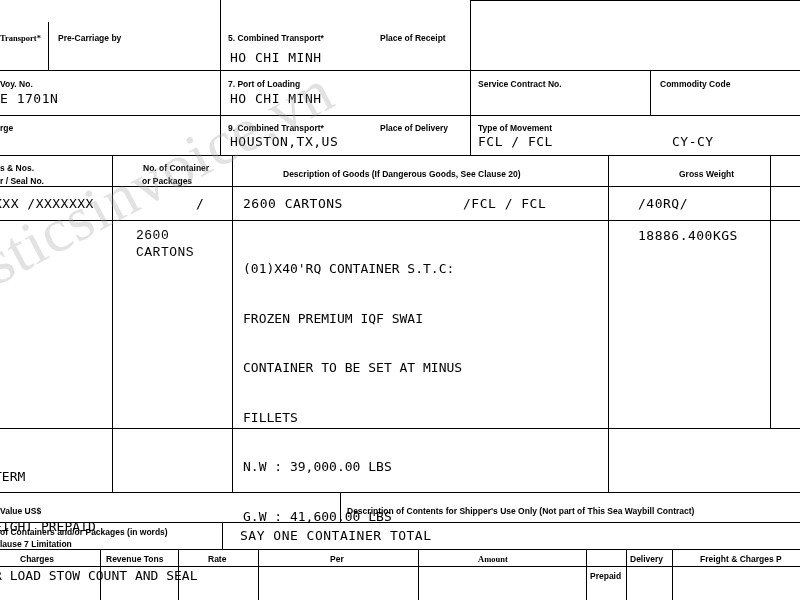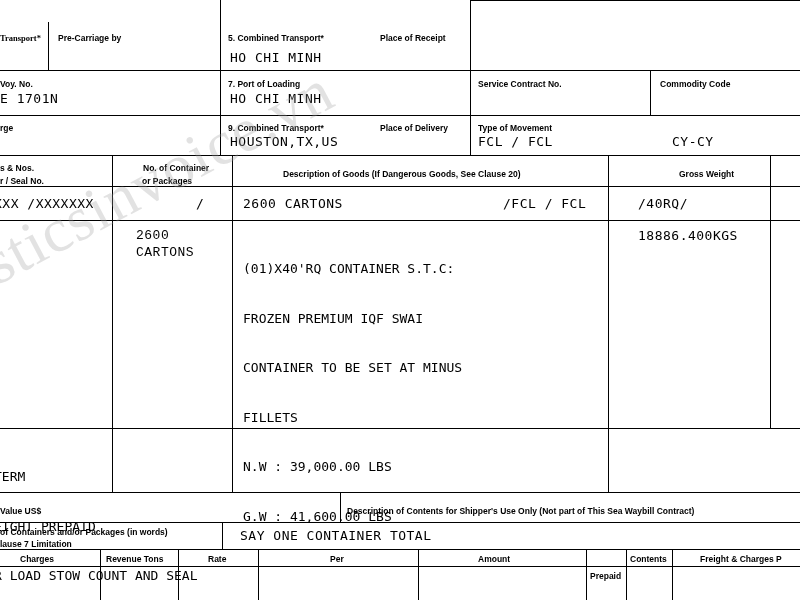--- a/index.html
+++ b/index.html
@@ -151,36 +151,36 @@
   <div class="lbl" style="left:0px; top:506px;">Value US$</div>
   <div class="lbl" style="left:347px; top:506px;">Description of Contents for Shipper's Use Only (Not part of This Sea Waybill Contract)</div>
 
   <div class="lbl" style="left:0px; top:527px;">of Containers and/or Packages (in words)</div>
   <div class="lbl" style="left:0px; top:539px;">lause 7 Limitation</div>
 
   <div class="lbl" style="left:20px; top:554px;">Charges</div>
   <div class="lbl" style="left:106px; top:554px;">Revenue Tons</div>
   <div class="lbl" style="left:208px; top:554px;">Rate</div>
   <div class="lbl" style="left:330px; top:554px;">Per</div>
-  <div class="lbl" style="left:478px; top:554px;">Amount</div>
+  <div class="lbl" style="left:478px; top:554px;font-family:Liberation Serif, serif;">Amount</div>
   <div class="lbl" style="left:590px; top:554px;margin-top:17px;">Prepaid</div>
-  <div class="lbl" style="left:630px; top:554px;">Contents</div>
+  <div class="lbl" style="left:630px; top:554px;">Delivery</div>
   <div class="lbl" style="left:700px; top:554px;">Freight &amp; Charges P</div>
 
   <div class="val" style="left:230px; top:50px;">HO CHI MINH</div>
   <div class="val" style="left:0px; top:91px;">E 1701N</div>
   <div class="val" style="left:230px; top:91px;">HO CHI MINH</div>
   <div class="val" style="left:230px; top:134px;text-align:center;">HOUSTON,TX,US</div>
   <div class="val" style="left:478px; top:134px;">FCL / FCL</div>
   <div class="val" style="left:640px; top:134px;margin-left:32px;">CY-CY</div>
 
   <div class="val" style="left:-6px; top:196px;">XXX  /XXXXXXX</div>
   <div class="val" style="left:196px; top:196px;">/</div>
   <div class="val" style="left:243px; top:196px;">2600 CARTONS</div>
-  <div class="val" style="left:463px; top:196px;margin-left:40px;">/FCL / FCL</div>
+  <div class="val" style="left:463px; top:196px;">/FCL / FCL</div>
   <div class="val" style="left:638px; top:196px;">/40RQ/</div>
 
   <div class="val block" style="left:136px; top:228px; line-height:16.5px;font-family:Liberation Mono, monospace;">2600
 CARTONS</div>
 
   <div class="goods-line block" style="left:243px; top:228px;">
     <div>(01)X40'RQ CONTAINER S.T.C:</div>
     <div>FROZEN PREMIUM IQF SWAI</div>
     <div>CONTAINER TO BE SET AT MINUS</div>
     <div>FILLETS</div>

